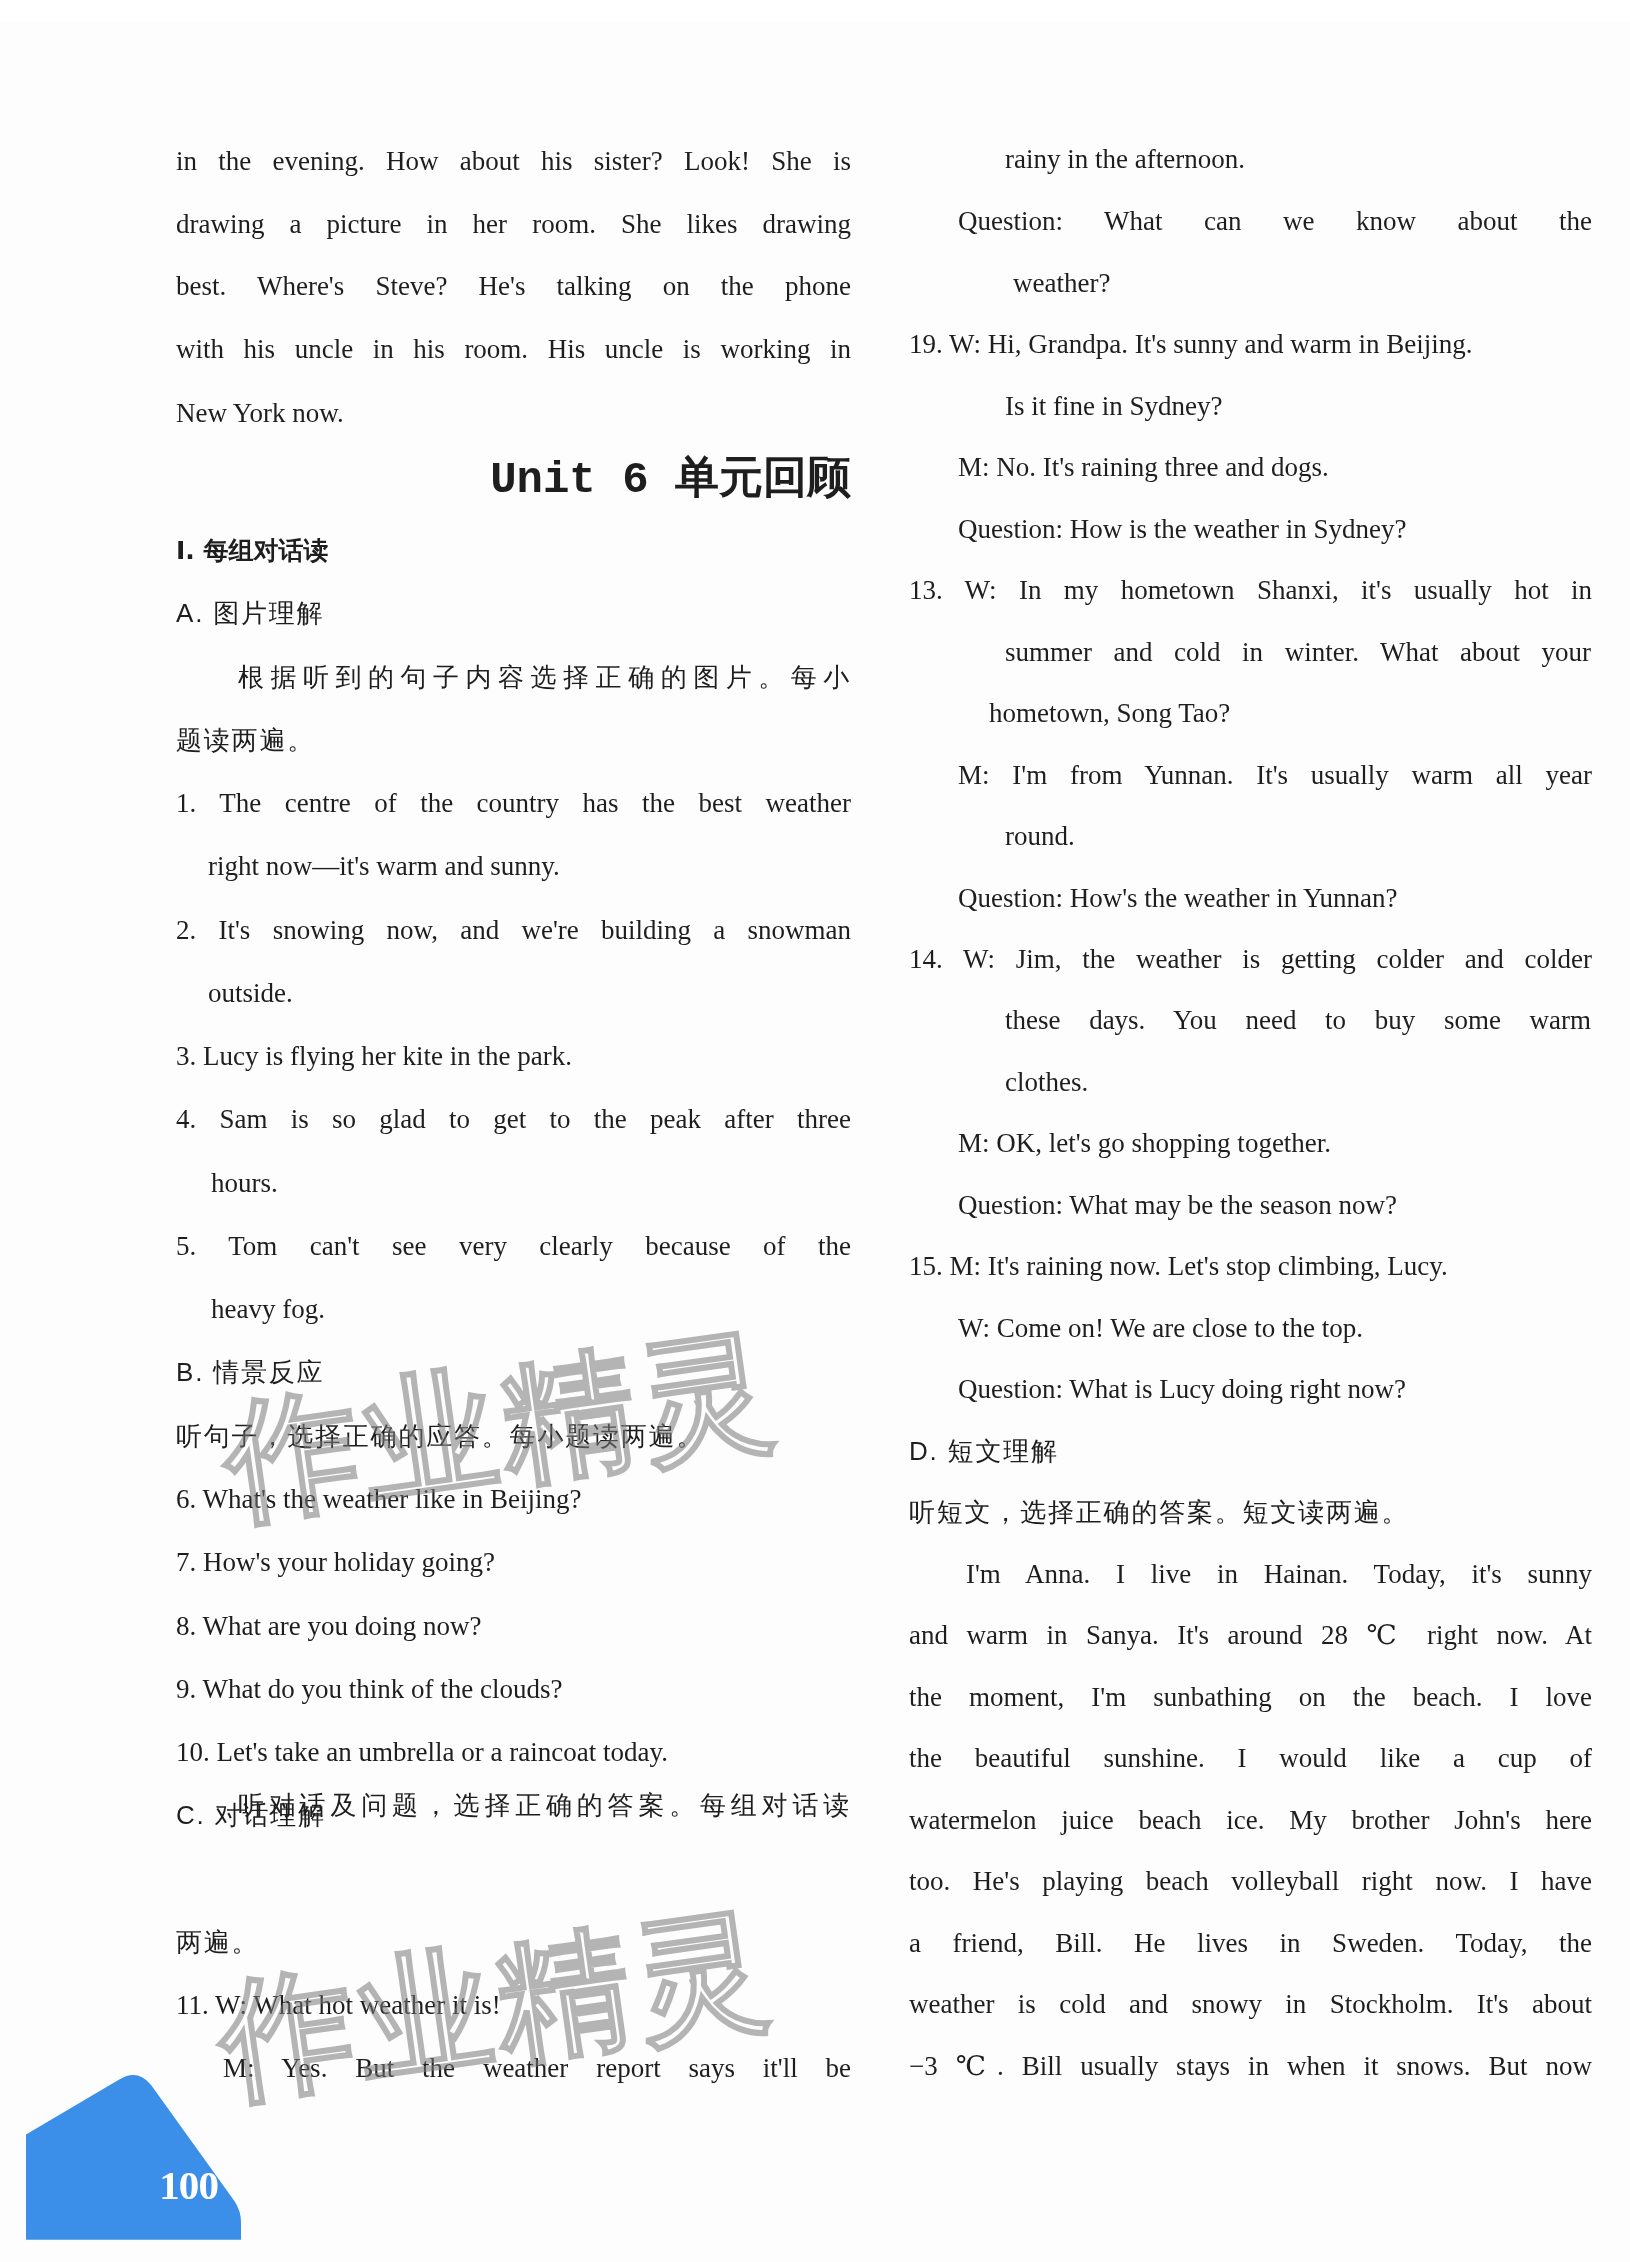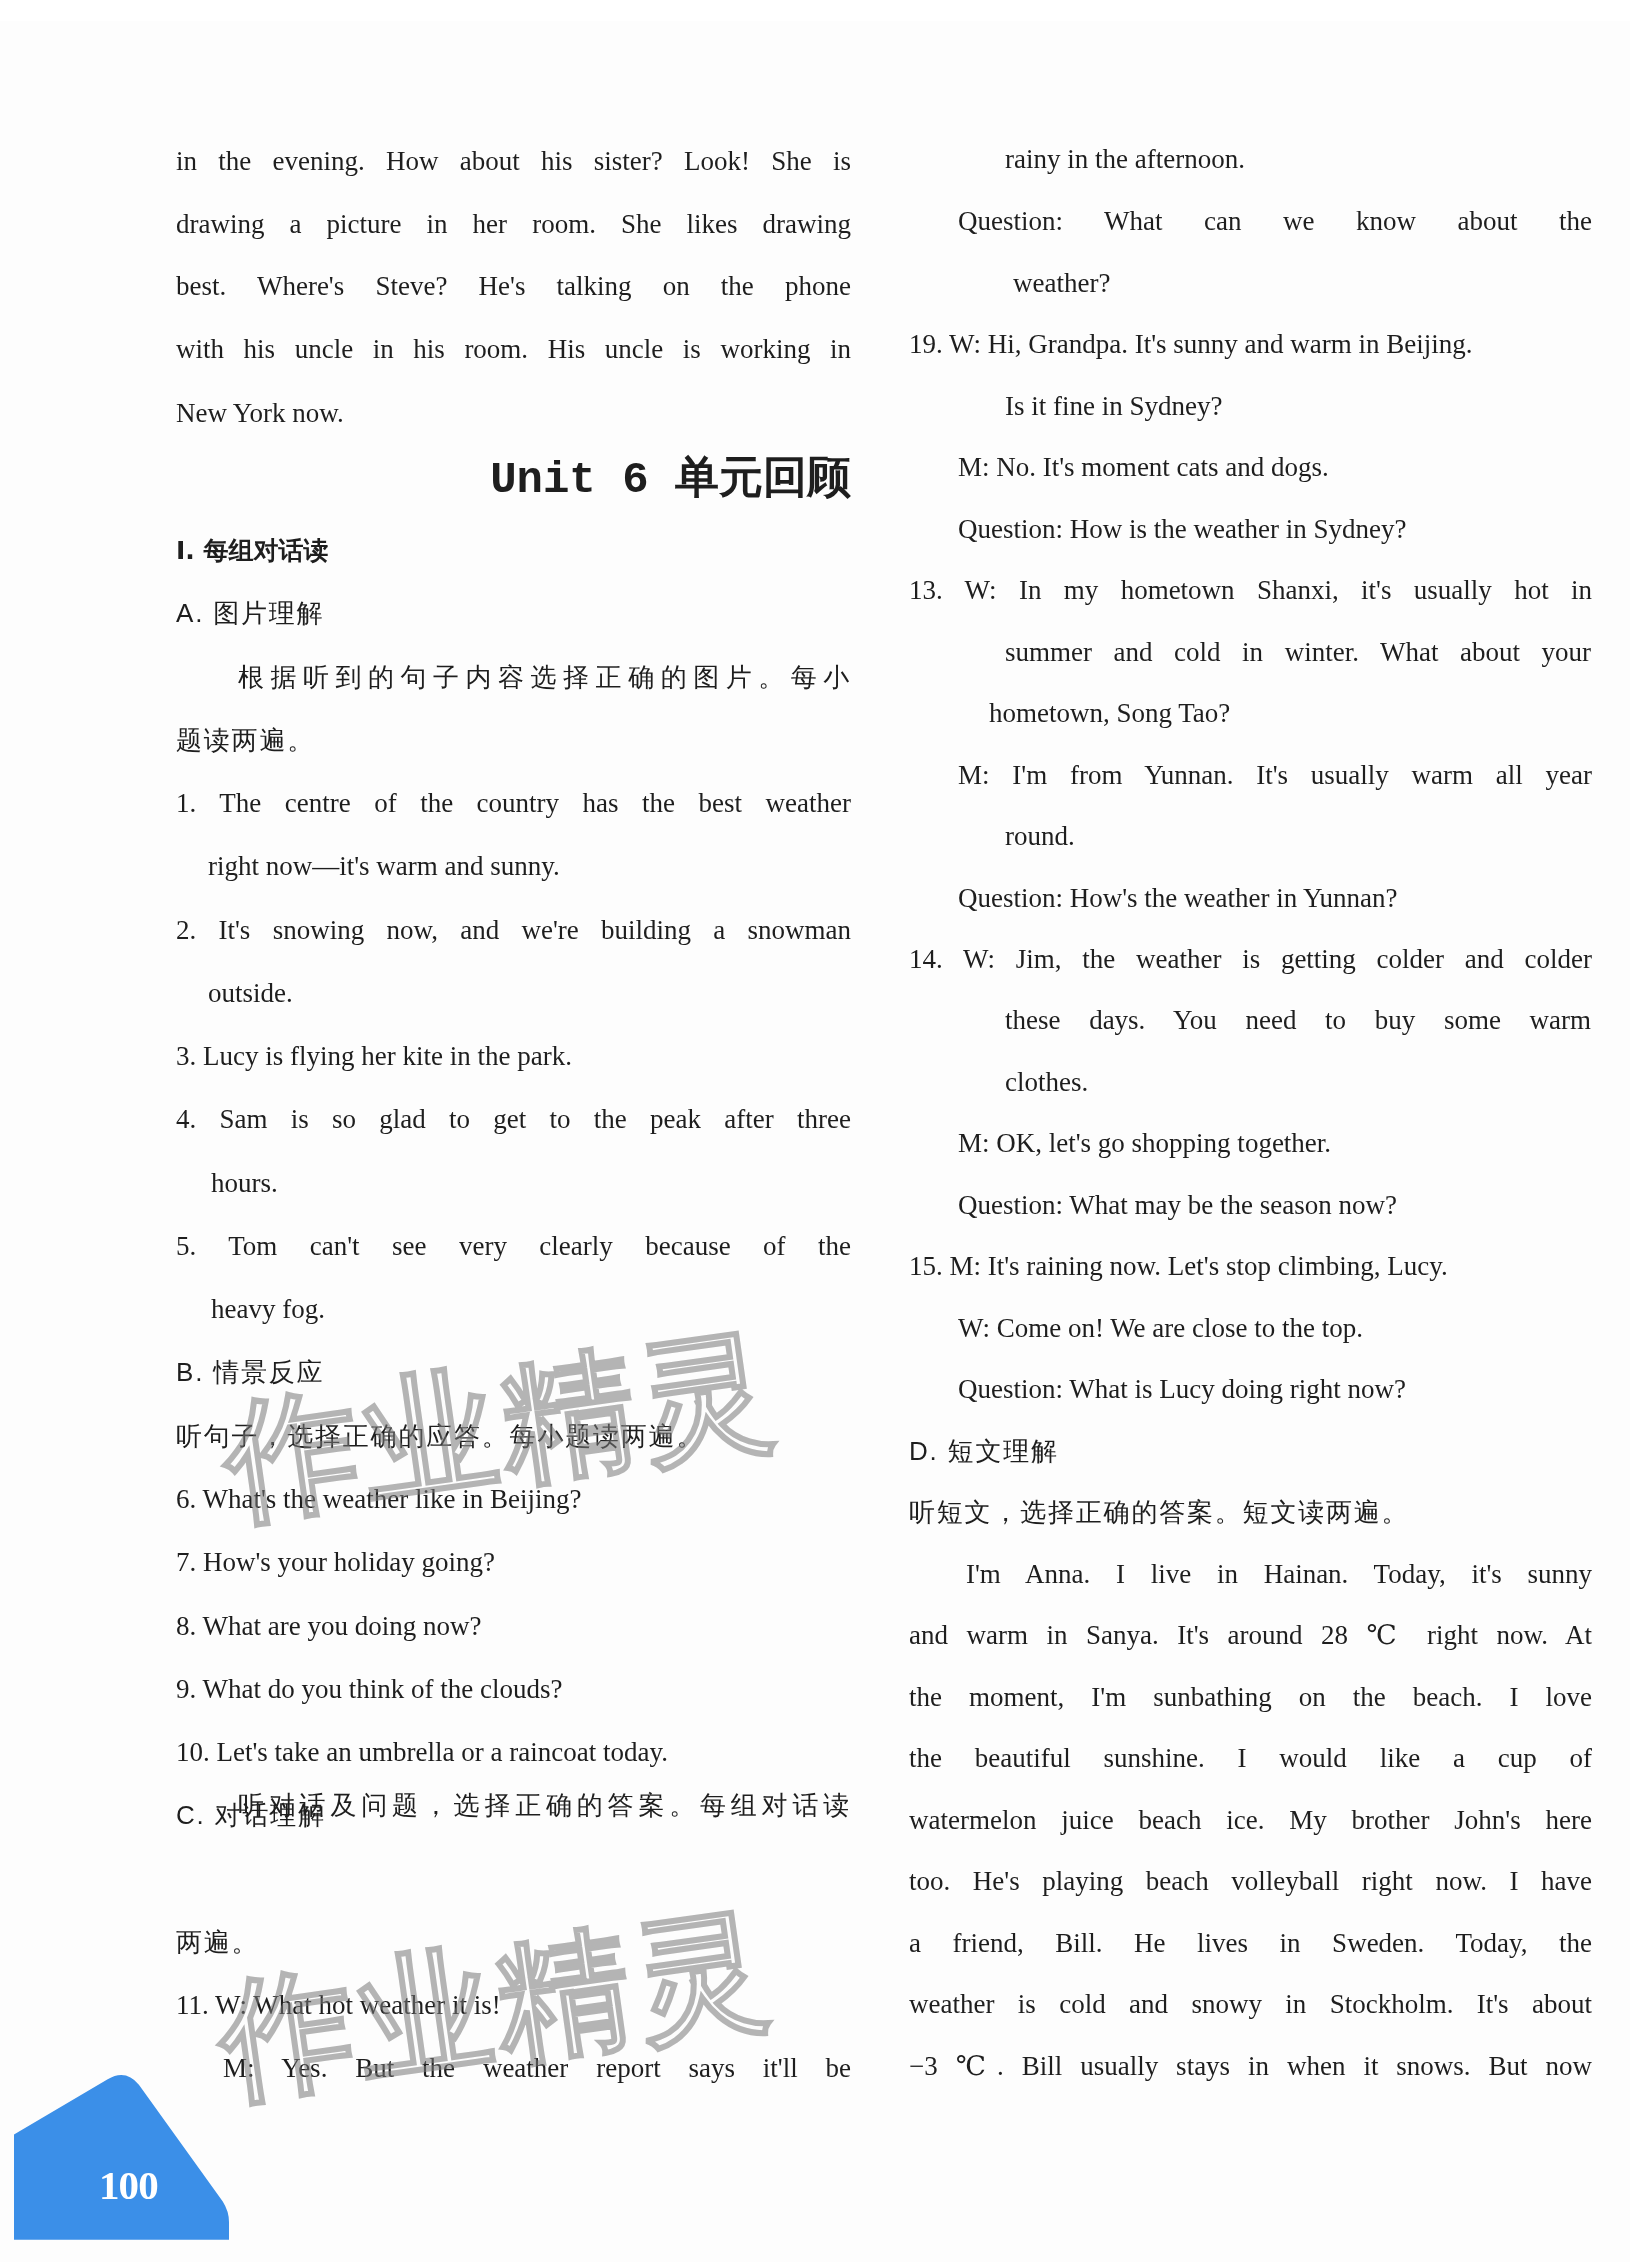--- a/index.html
+++ b/index.html
@@ -56,24 +56,25 @@
       color: transparent;
       -webkit-text-stroke: 1.8px rgba(120,120,120,0.55);
       transform: rotate(-8deg);
       letter-spacing: 5.3px;
       white-space: nowrap;
       pointer-events: none;
     }
 
     .page-badge {
       position: absolute;
-      left: 14px;
+      left: 26px;
       top: 2072px;
       width: 215px;
       height: 168px;
+      text-align: right;
     }
     .page-badge svg { position: absolute; left: 0; top: 0; }
     .page-number {
       position: absolute;
       left: 85px;
       top: 89px;
       width: 107px;
       font-family: "Liberation Serif", serif;
       font-weight: bold;
       font-size: 41px;
@@ -126,21 +127,21 @@
   <div class="line just" style="top:2050px;left:47px;width:628px">M: Yes. But the weather report says it'll be</div>
 </div>
 
 <div class="col col-right">
   <div class="line" style="top:141px;left:96px">rainy in the afternoon.</div>
   <div class="line just" style="top:203px;left:49px;width:634px">Question: What can we know about the</div>
   <div class="line" style="top:265px;left:104px">weather?</div>
 
   <div class="line" style="top:326px">19. W: Hi, Grandpa. It's sunny and warm in Beijing.</div>
   <div class="line" style="top:388px;left:96px">Is it fine in Sydney?</div>
-  <div class="line" style="top:449px;left:49px">M: No. It's moment cats and dogs.</div>
+  <div class="line" style="top:449px;left:49px">M: No. It's raining three and dogs.</div>
   <div class="line" style="top:511px;left:49px">Question: How is the weather in Sydney?</div>
 
   <div class="line just" style="top:572px;width:683px">13. W: In my hometown Shanxi, it's usually hot in</div>
   <div class="line just" style="top:634px;left:96px;width:586px">summer and cold in winter. What about your</div>
   <div class="line" style="top:695px;left:80px">hometown, Song Tao?</div>
   <div class="line just" style="top:757px;left:49px;width:634px">M: I'm from Yunnan. It's usually warm all year</div>
   <div class="line" style="top:818px;left:96px">round.</div>
   <div class="line" style="top:880px;left:49px">Question: How's the weather in Yunnan?</div>
 
   <div class="line just" style="top:941px;width:683px">14. W: Jim, the weather is getting colder and colder</div>

